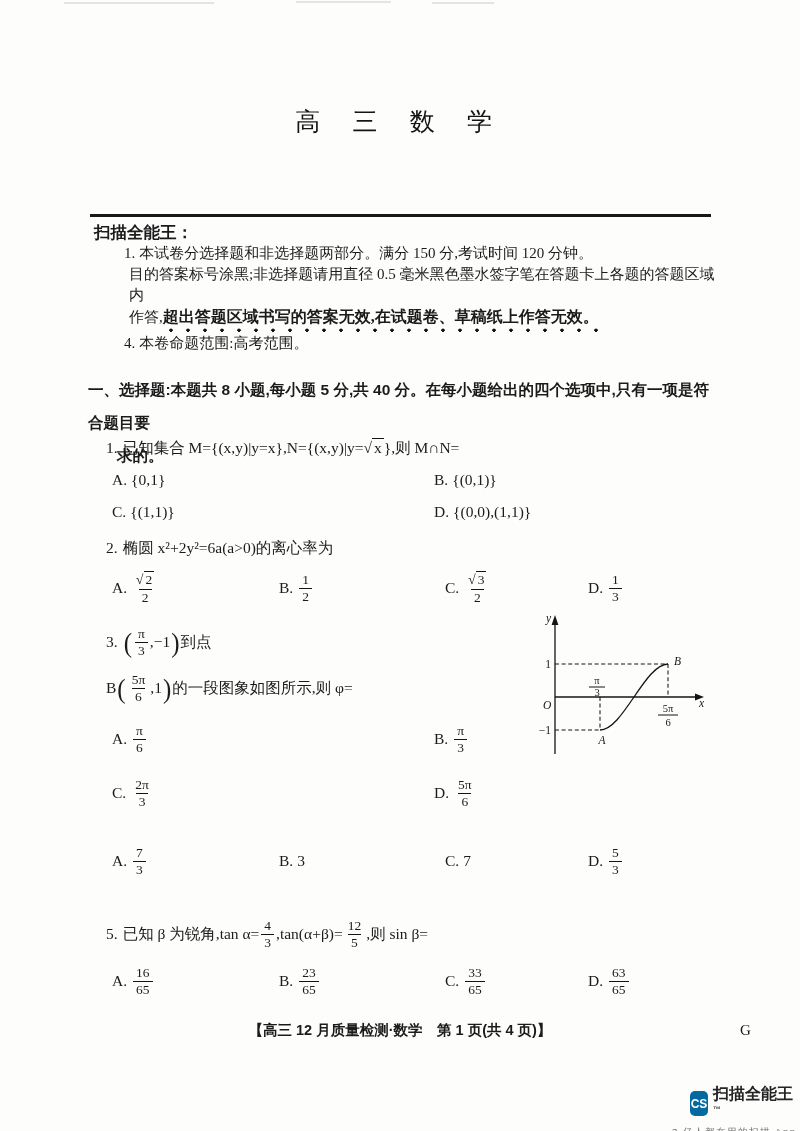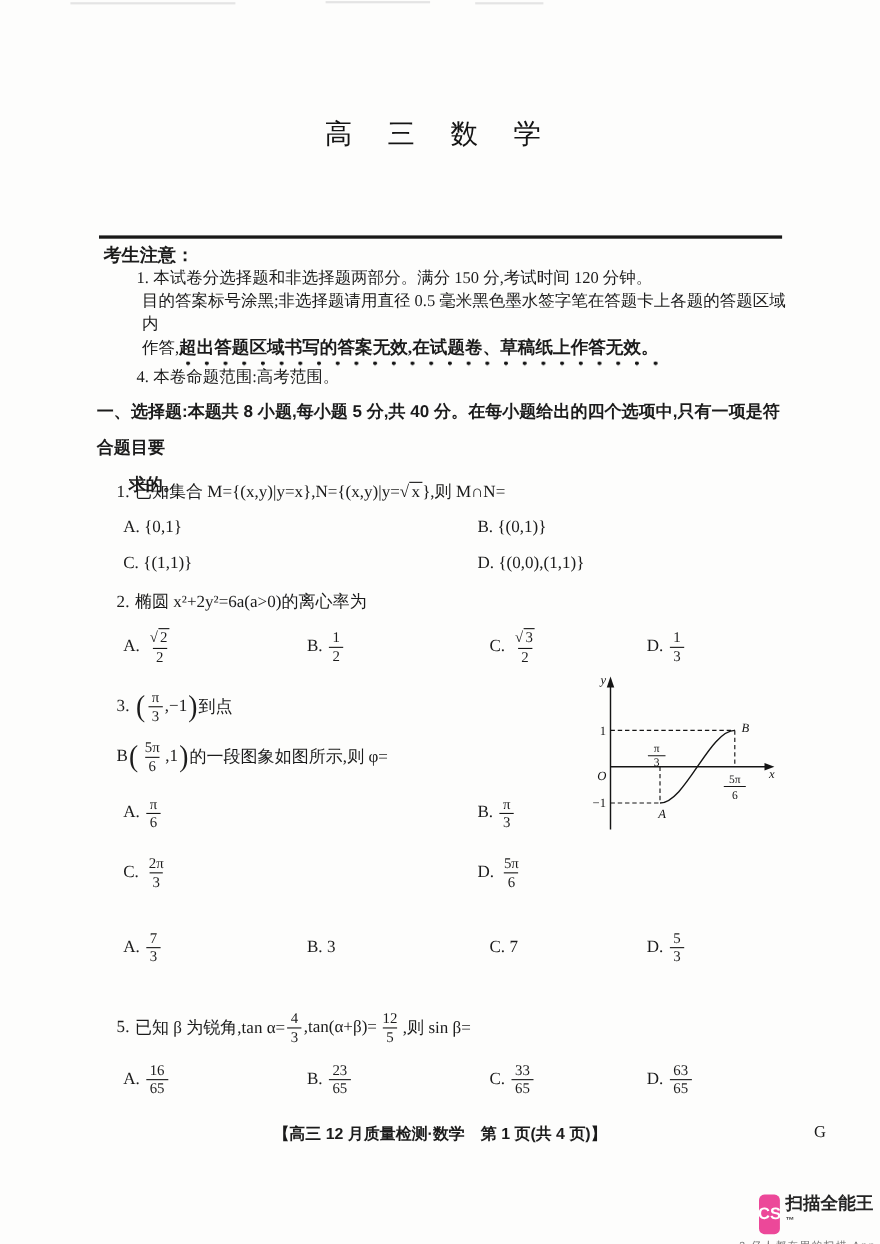--- a/index.html
+++ b/index.html
@@ -21,21 +21,21 @@
   .n-item{padding-left:30px;}
   .n-cont{padding-left:35px;}
   .n-num{margin-right:4px;}
   .emph{
     font-family:Liberation Serif, serif; font-weight:700; font-size:16px;
     display:inline-block; padding-bottom:6px;
     background-image:radial-gradient(circle at 8px 2.2px, #141414 1.5px, rgba(0,0,0,0) 1.9px);
     background-size:17px 5px; background-position:0 100%; background-repeat:repeat-x;
   }
 
-  .section{position:absolute; top:358px; left:88px; width:630px;
+  .section{position:absolute; top:373px; left:88px; width:630px;
     font-family:"Liberation Sans","DejaVu Sans",sans-serif; font-weight:bold;
     font-size:15.5px; line-height:33px;}
   .section .l2{padding-left:29px;}
 
   .question{position:absolute; left:106px; width:624px; font-size:15.5px;}
   .q-stem{line-height:22px;}
   .qnum{margin-right:5px;}
   .mline{display:flex; align-items:center; height:44px; white-space:nowrap;}
 
   .opts2{display:grid; grid-template-columns:322px 1fr; row-gap:14px; padding-left:6px; margin-top:12px;}
@@ -61,43 +61,43 @@
   .graph text{font-size:11.5px; fill:#151515; font-family:"Liberation Serif","DejaVu Serif",serif;}
   .graph text.it{font-style:italic;}
   .graph text.sm{font-size:10.5px;}
 
   .footer{position:absolute; top:1021px; left:0; width:800px; text-align:center;
     font-family:Liberation Sans, sans-serif; font-weight:bold; font-size:14.5px;}
   .page-letter{position:absolute; top:1022px; left:740px; font-size:15px;}
 
   .wm{position:absolute; left:666px; top:1084px; width:130px;}
   .wm-row{display:flex; align-items:center; gap:5px; padding-left:24px;}
-  .wm-badge{width:19px; height:36px; background:#ec4899; border-radius:5px; color:#fff;
-    font-family:"Liberation Sans","DejaVu Sans",sans-serif; font-weight:bold; font-size:15px;
+  .wm-badge{width:19px; height:25px; background:#0369a1; border-radius:5px; color:#fff;
+    font-family:"Liberation Sans","DejaVu Sans",sans-serif; font-weight:bold; font-size:12px;
     display:flex; align-items:center; justify-content:center;}
   .wm-brand{font-family:"Liberation Sans","DejaVu Sans",sans-serif; font-weight:bold; font-size:16px; color:#242424;}
   .wm-tm{font-size:8px; vertical-align:top; color:#444;}
   .wm-tag{margin-top:3px; padding-left:6px; font-family:"Liberation Sans","DejaVu Sans",sans-serif;
     font-size:9.5px; color:#6e6e6e; letter-spacing:1.5px; white-space:nowrap;}
 </style>
 </head>
 <body>
 
 <div class="paper">
 
   <div class="speck" style="left:64px; top:2px; width:150px;"></div>
   <div class="speck" style="left:296px; top:1px; width:95px;"></div>
   <div class="speck" style="left:432px; top:2px; width:62px;"></div>
 
   <div class="title">高 三 数 学</div>
 
   <div class="rule"></div>
 
   <div class="notice">
-    <div class="notice-heading">考生注意：</div>
+    <div class="notice-heading">扫描全能王：</div>
     <div class="n-item">
       <span class="n-num">1.</span><span>本试卷分选择题和非选择题两部分。满分 150 分,考试时间 120 分钟。</span>
     </div>
     <div class="n-cont">目的答案标号涂黑;非选择题请用直径 0.5 毫米黑色墨水签字笔在答题卡上各题的答题区域内</div>
     <div class="n-cont">
       <span>作答,</span><span class="emph">超出答题区域书写的答案无效,在试题卷、草稿纸上作答无效。</span>
     </div>
     <div class="n-item">
       <span class="n-num">4.</span><span>本卷命题范围:高考范围。</span>
     </div>

